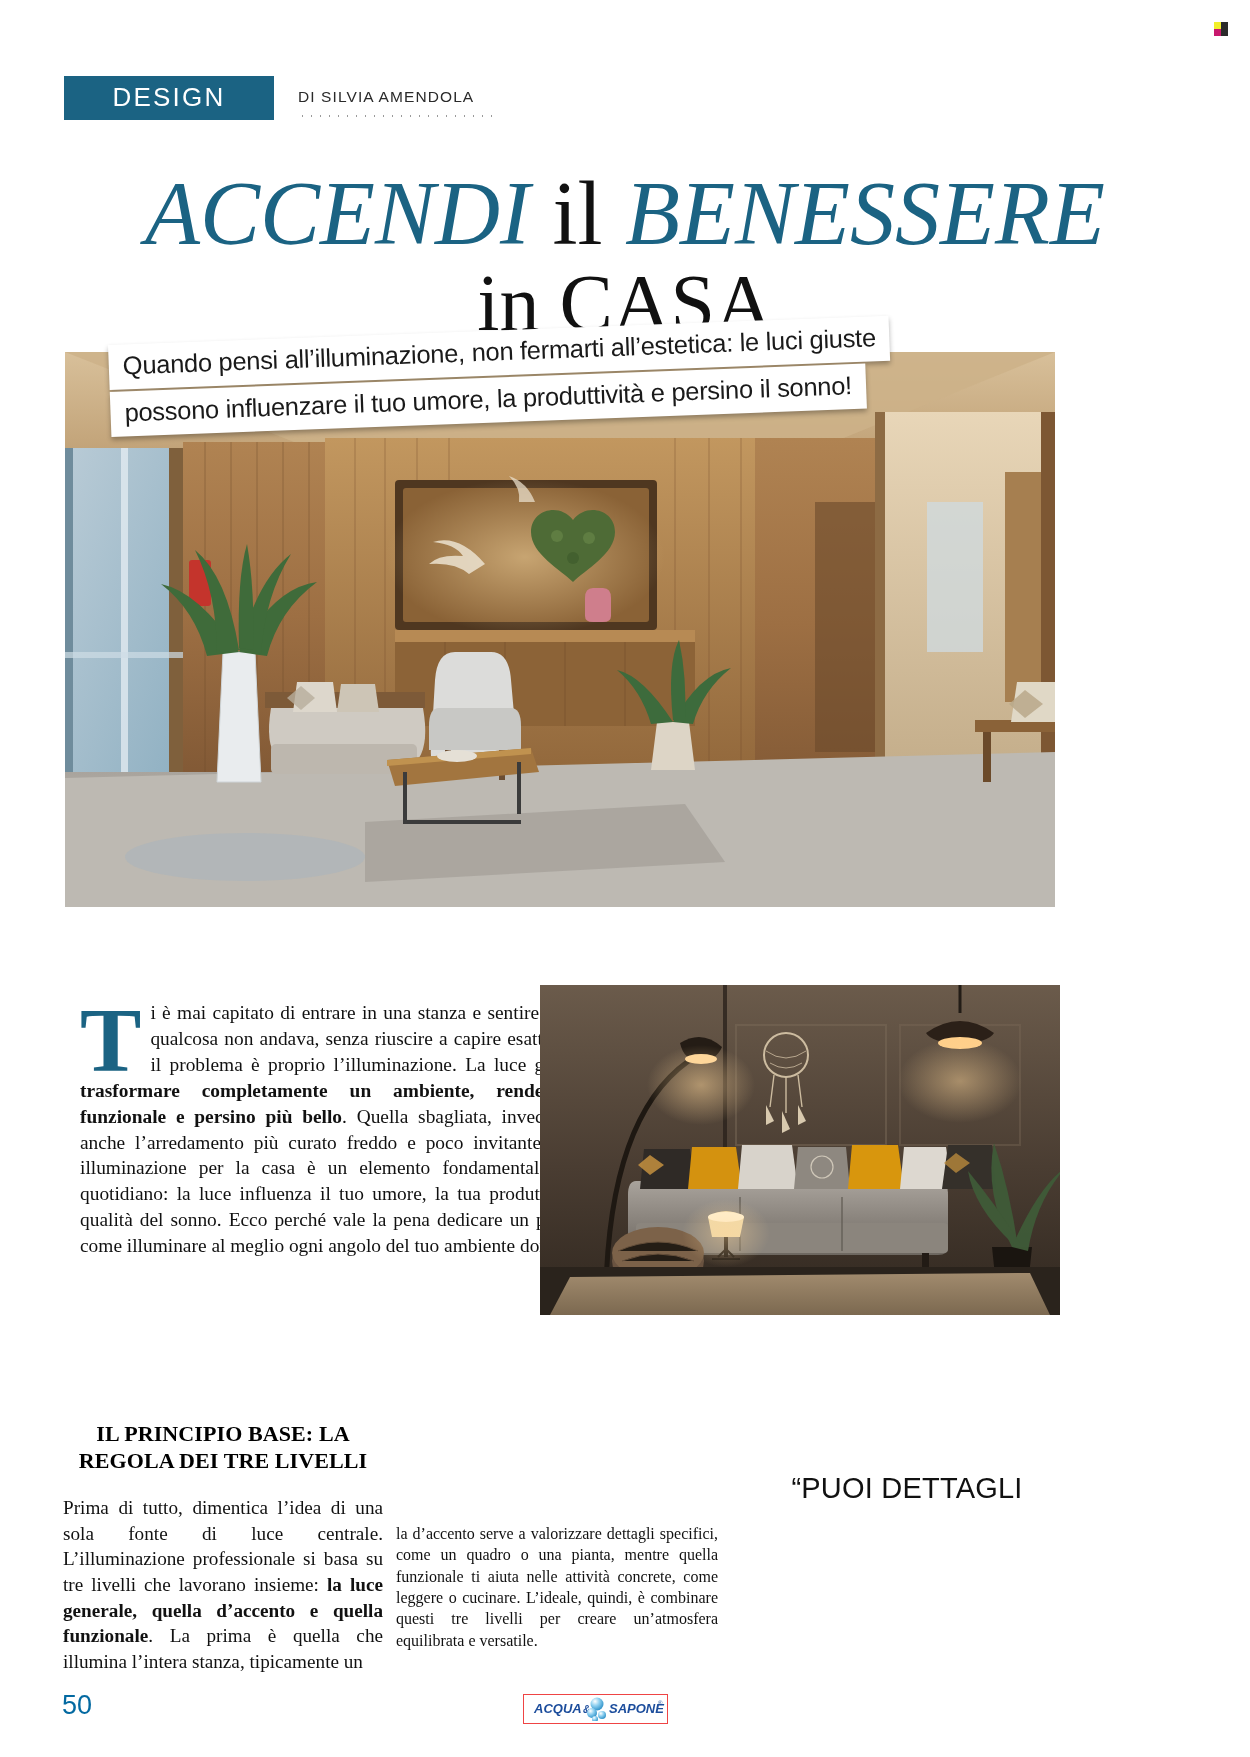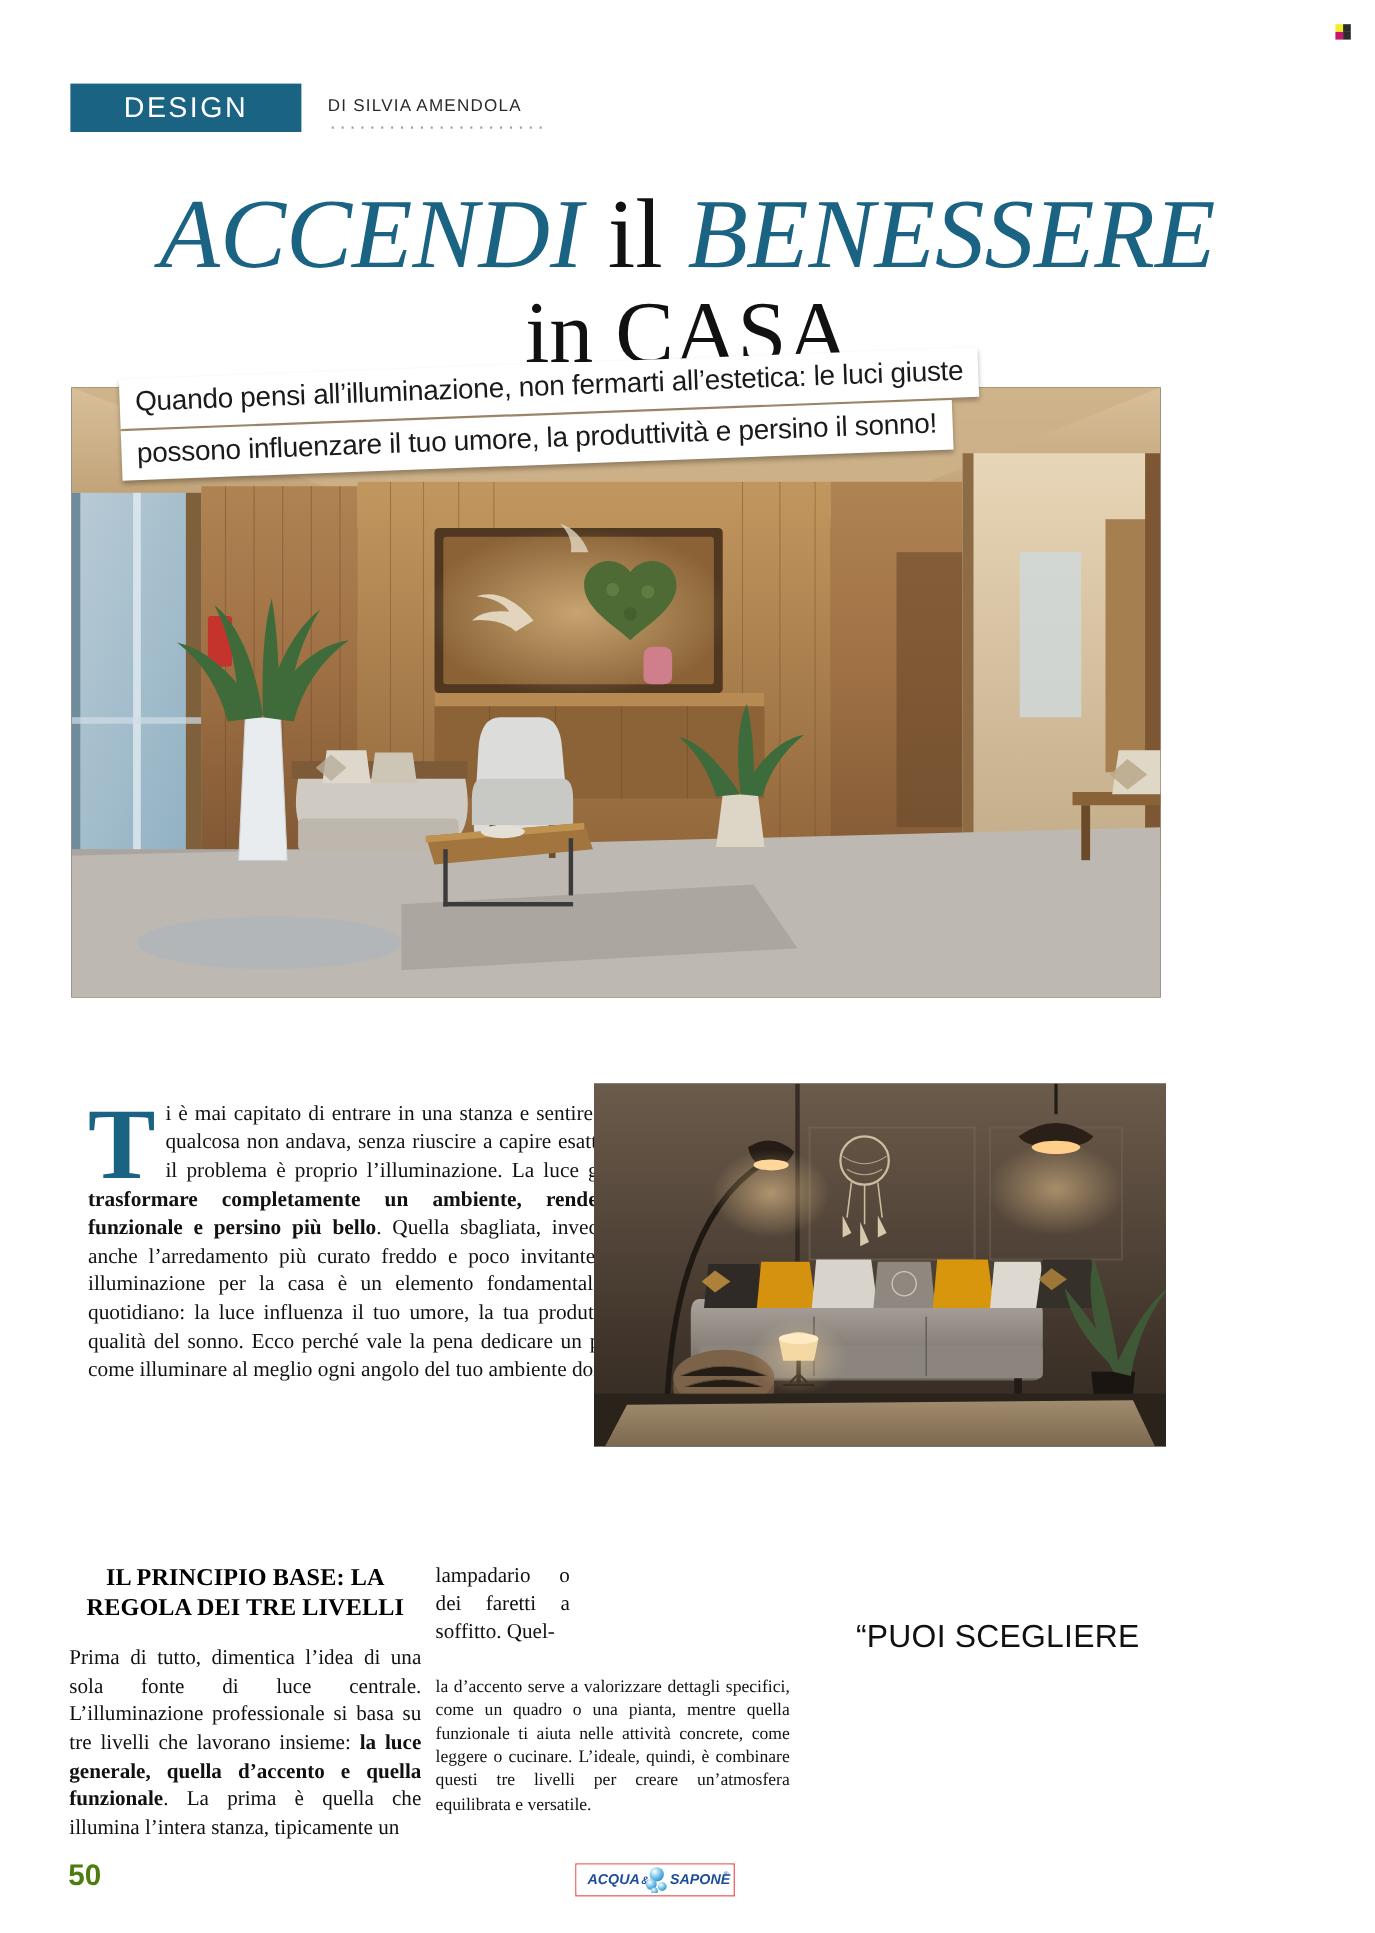--- a/index.html
+++ b/index.html
@@ -129,21 +129,21 @@
     font-family:"Liberation Sans", sans-serif;
     font-weight:300;
     font-size:29px;line-height:1.30;color:#111111;
     letter-spacing:0.2px;
   }
 
   
   .folio{
     position:absolute;left:62px;top:1690px;
     font-family:"Liberation Sans", sans-serif;
-    font-size:27px;font-weight:700;color:#4d7c0f;
+    font-size:27px;font-weight:400;color:#0369a1;
   }
   .logo{
     position:absolute;left:487px;top:1694px;
     width:143px;height:28px;
     border:1px solid #ef4444;background:#ffffff;margin-left:36px;
   }
   .logo svg{display:block;}
 </style>
 </head>
 <body>
@@ -436,30 +436,27 @@
       <path d="M30 292 L490 288 L510 330 L10 330 Z" fill="url(#rugG)" opacity="0.85"></path>
     </svg>
   </div>
 
   <div class="subhead">IL PRINCIPIO BASE: LA REGOLA DEI TRE LIVELLI</div>
 
   <div class="colL">
     <p><span>Prima di tutto, dimentica l’idea di una sola fonte di luce centrale. L’illuminazione professionale si basa su tre livelli che lavorano insieme: </span><b>la luce generale, quella d’accento e quella funzionale</b><span>. La prima è quella che illumina l’intera stanza, tipicamente un</span></p>
   </div>
 
-  <div class="colM-top">
-    <p>lampadario o dei faretti a soffitto. Quel-</p>
-  </div>
 
   <div class="colM-bot">
     <p>la d’accento serve a valorizzare dettagli specifici, come un quadro o una pianta, mentre quella funzionale ti aiuta nelle attività concrete, come leggere o cucinare. L’ideale, quindi, è combinare questi tre livelli per creare un’atmosfera equilibrata e versatile.</p>
   </div>
 
   <div class="pullquote">
-    <div>“PUOI SCEGLIERE</div>
+    <div>“PUOI DETTAGLI</div>
   </div>
 
   <div class="folio">50</div>
 
   <div class="logo">
     <svg width="141" height="26" viewBox="0 0 141 26">
       <defs>
         <radialGradient id="bub" cx="0.35" cy="0.3" r="0.75">
           <stop offset="0" stop-color="#ffffff"></stop>
             <stop offset="0.45" stop-color="#8fd0f0"></stop>

